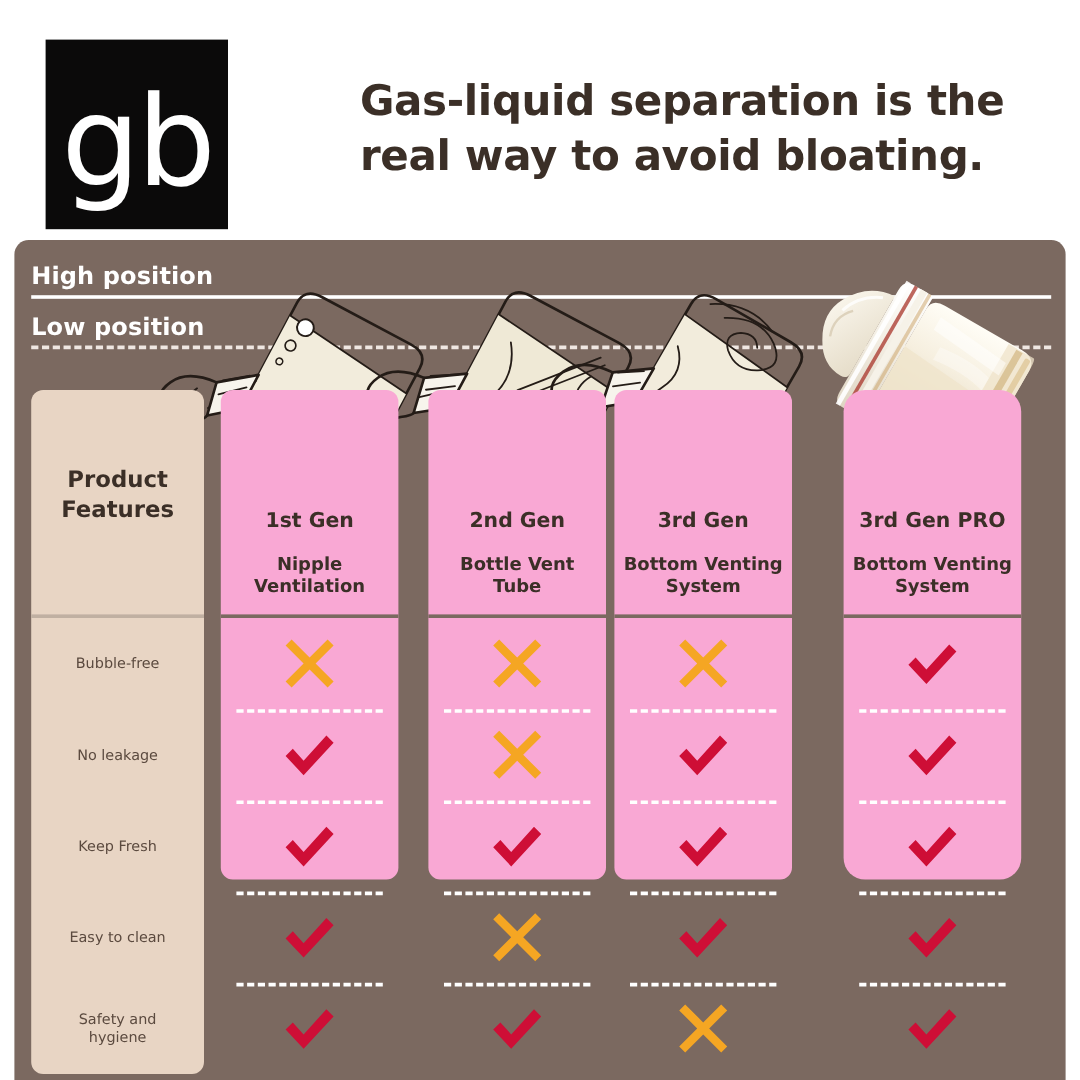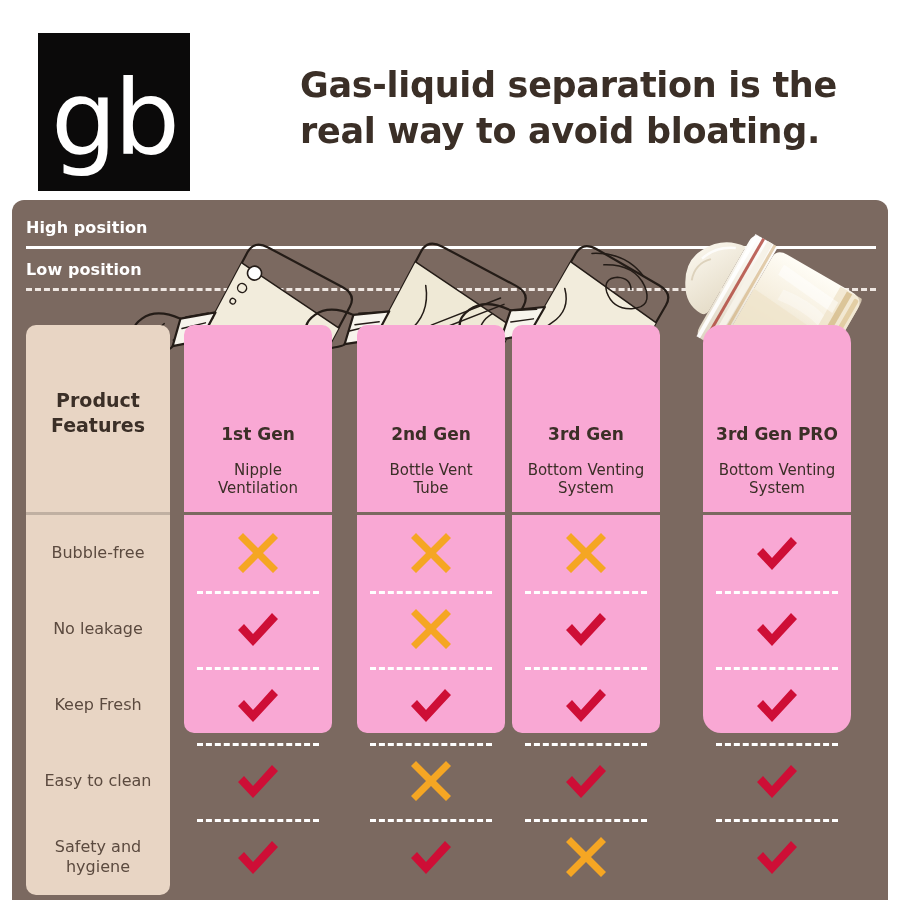--- a/index.html
+++ b/index.html
@@ -71,21 +71,21 @@
     border-radius: 12px 12px 0 0;
     overflow: hidden;
   }
 
   
   .pos-label {
     position: absolute;
     color: #ffffff;
     font-family: "DejaVu Sans", sans-serif;
     font-weight: 700;
-    font-size: 16px;
+    font-size: 20px;
     letter-spacing: 0.1px;
     z-index: 6;
   }
   .pos-high { left: 14px; top: 18px; }
   .pos-low  { left: 14px; top: 60px; }
 
   .line-high {
     position: absolute;
     left: 14px; top: 46px;
     width: 850px; height: 3px;
@@ -162,21 +162,21 @@
   .gen-name {
     font-family: "DejaVu Sans", sans-serif;
     font-size: 17px;
     font-weight: 700;
     line-height: 1.2;
     margin-bottom: 16px;
   }
   .gen-sub {
     font-family: "DejaVu Sans", sans-serif;
     font-size: 15px;
-    font-weight: 400;
+    font-weight: 700;
     line-height: 1.25;
   }
   .feat-title {
     font-family: "DejaVu Sans", sans-serif;
     font-size: 19px;
     font-weight: 700;
     line-height: 1.3;
     color: #3b2f27;
   }
 
@@ -211,21 +211,21 @@
     width: 82%;
     height: 0;
     border-top: 3px dashed #ffffff;
   }
   .col-features .cell + .cell::before {
     border-top: none;
   }
 
   .feat-label {
     font-family: "DejaVu Sans", sans-serif;
-    font-size: 16px;
+    font-size: 12px;
     font-weight: 400;
     color: #5b4a3f;
     text-align: center;
     line-height: 1.22;
     padding: 0 3px;
   }
 
   .mark { display: block; }
   .mark svg { display: block; }
 

